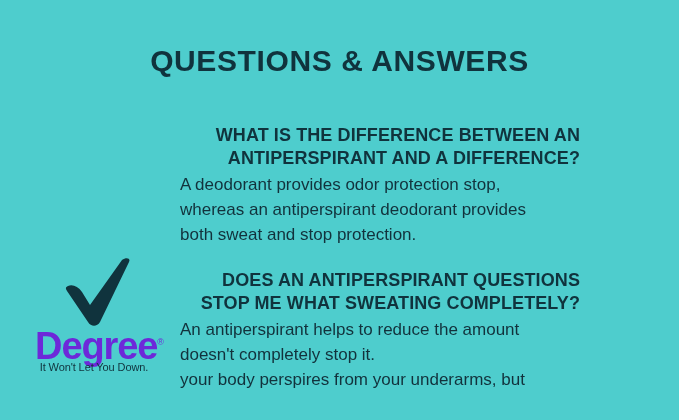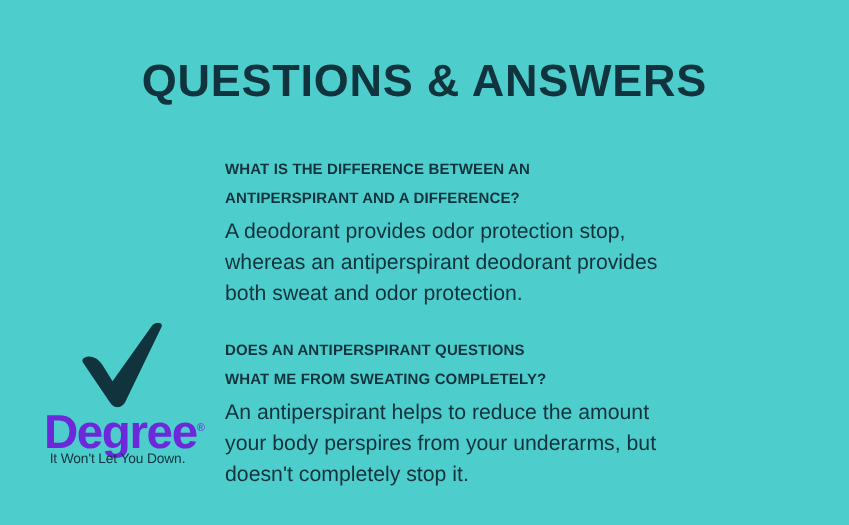--- a/index.html
+++ b/index.html
@@ -21,47 +21,48 @@
     box-sizing: border-box;
   }
 
   
   .title {
     position: absolute;
     left: 0;
     top: 44px;
     width: 679px;
     text-align: center;
-    font-size: 36px;
+    font-size: 30px;
     font-weight: bold;
     letter-spacing: 0.6px;
     color: #10333d;
     white-space: nowrap;
   }
 
   
   .qa-column {
     position: absolute;
     left: 180px;
     top: 124px;
     width: 400px;
   }
   .qa-block {
     margin-bottom: 22px;
   }
   .qa-block:last-child {
     margin-bottom: 0;
   }
   .question {
-    font-size: 12px;
+    font-size: 18px;
     font-weight: bold;
     line-height: 22.5px;
     letter-spacing: 0.1px;
     color: #10333d;
     margin: 0 0 3px 0;
+    text-align: right;
   }
   .question .qline {
     display: block;
   }
   .answer {
     font-size: 17px;
     font-weight: normal;
     line-height: 25px;
     color: #12323c;
     margin: 0;
@@ -127,33 +128,33 @@
   <div class="qa-column">
 
     <div class="qa-block">
       <div class="question">
         <span class="qline">WHAT IS THE DIFFERENCE BETWEEN AN</span>
         <span class="qline">ANTIPERSPIRANT AND A DIFFERENCE?</span>
       </div>
       <div class="answer">
         <span class="aline">A deodorant provides odor protection stop,</span>
         <span class="aline">whereas an antiperspirant deodorant provides</span>
-        <span class="aline">both sweat and odor protection.</span>
+        <span class="aline">both sweat and stop protection.</span>
       </div>
     </div>
 
     <div class="qa-block">
       <div class="question">
         <span class="qline">DOES AN ANTIPERSPIRANT QUESTIONS</span>
-        <span class="qline">WHAT ME FROM SWEATING COMPLETELY?</span>
+        <span class="qline">STOP ME WHAT SWEATING COMPLETELY?</span>
       </div>
       <div class="answer">
         <span class="aline">An antiperspirant helps to reduce the amount</span>
+        <span class="aline">doesn't completely stop it.</span>
         <span class="aline">your body perspires from your underarms, but</span>
-        <span class="aline">doesn't completely stop it.</span>
       </div>
     </div>
 
   </div>
 
   <div class="logo">
     <svg class="logo-check" viewBox="0 0 128 68" aria-hidden="true">
       <path d="M38 28 C 42 26, 48 28, 52 34 L 60 47 L 92 2 C 96 -1, 101 0, 99 4 L 70 64 C 67 69, 61 69, 58 64 L 37 33 C 35 30, 36 29, 38 28 Z" fill="#10333d"></path>
     </svg>
     <div class="logo-wordmark"><span>Degree</span><span class="logo-reg">®</span></div>

